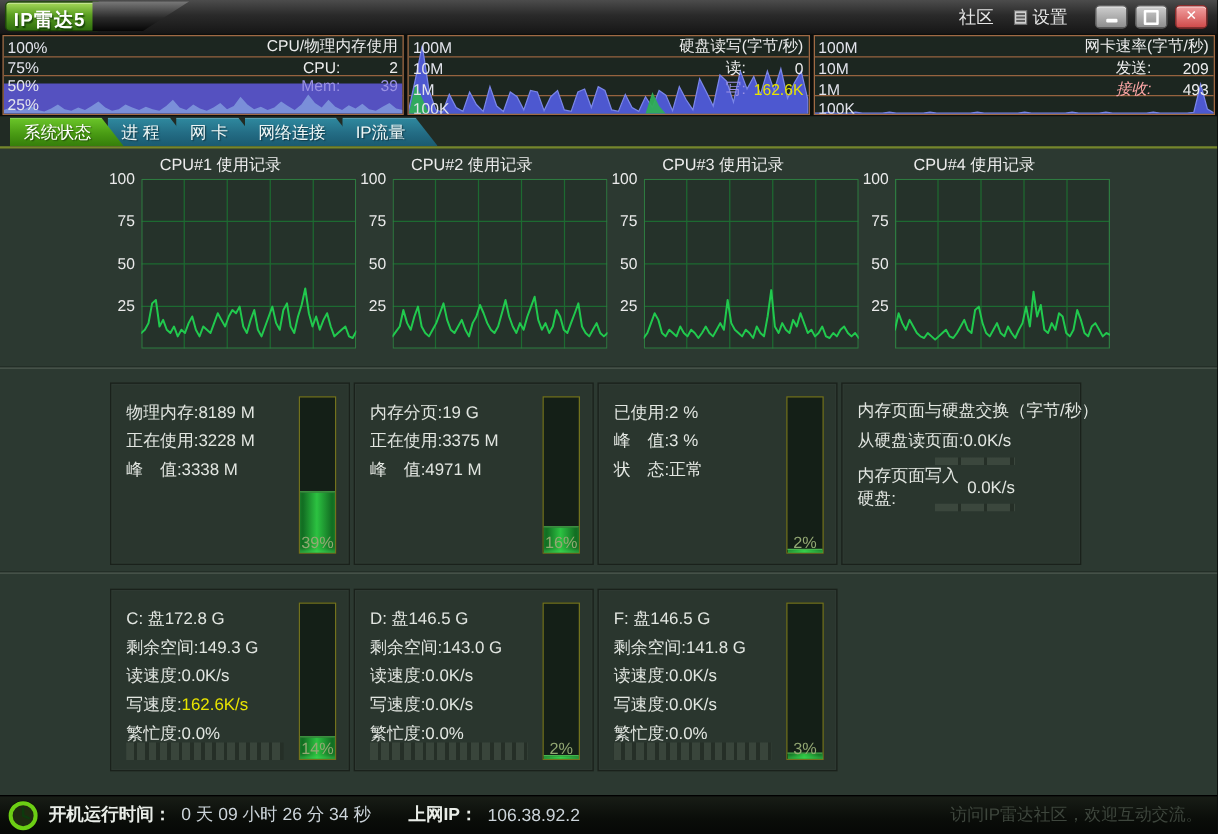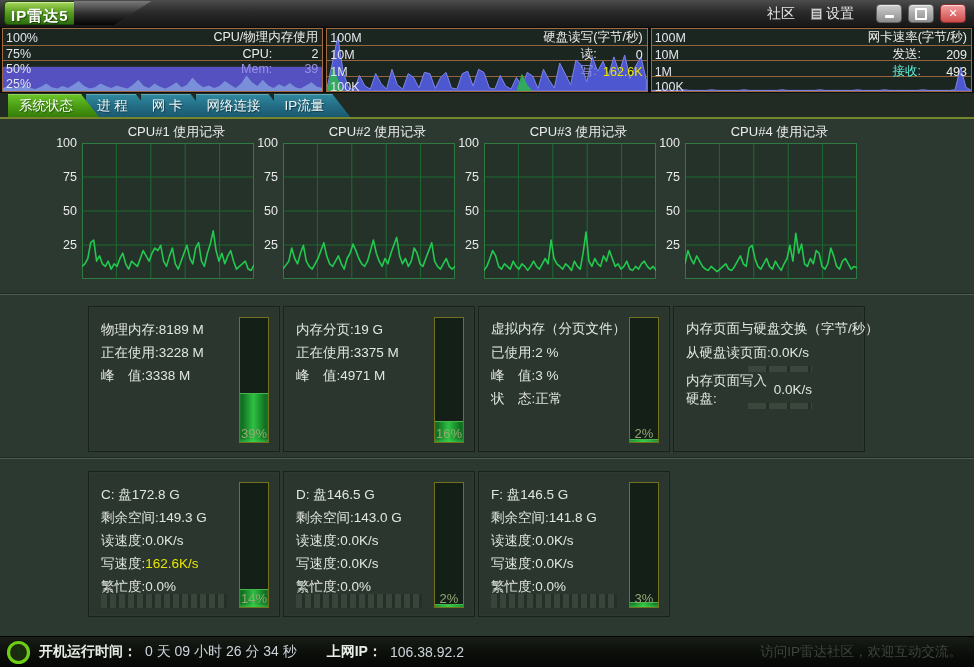--- a/index.html
+++ b/index.html
@@ -48,21 +48,21 @@
        clip-path:polygon(0 0,calc(100% - 18px) 0,100% 100%,0 100%);
        background:linear-gradient(#2f8aa0,#236c84 55%,#1a5a70);text-shadow:1px 1px 1px rgba(0,0,0,.45);
        box-shadow:inset 0 1px 0 rgba(255,255,255,.25);cursor:default;white-space:nowrap;}
   .tab.active{background:linear-gradient(#6cc72a,#4a9c14 55%,#357e0a);color:#fff;}
 
   
   .content{position:absolute;top:119px;bottom:31px;left:0;right:0;background:#2c3931;}
   .charts-row{position:absolute;top:4px;left:71px;display:flex;}
   .chart-group{width:201px;}
   .chart-title{height:20px;text-align:center;font-size:13px;color:#ececec;padding-left:10px;}
-  .chart-body{position:relative;margin-left:11px;width:172px;height:136px;}
+  .chart-body{position:relative;margin-left:42px;width:172px;height:136px;}
   .ytick{position:absolute;right:100%;margin-right:5px;transform:translateY(-50%);
          font-size:12.5px;color:#eaeaea;}
   .divider{position:absolute;left:0;right:0;height:0;border-top:1px solid #202b24;border-bottom:1px solid #4e5a50;}
 
   .panel-row{position:absolute;left:88px;display:flex;gap:3px;}
   .ipanel{position:relative;width:192px;height:146px;box-sizing:border-box;
           border:1px solid #1a211b;background:#2a362e;box-shadow:inset 0 0 0 1px rgba(255,255,255,.02);}
   .irows{position:absolute;left:12px;right:52px;top:11px;}
   .ihead{font-size:13.5px;color:#e2e6e1;height:23px;line-height:21px;white-space:nowrap;}
   .irow{display:flex;align-items:center;height:23px;font-size:13.5px;color:#e2e6e1;}
@@ -207,21 +207,21 @@
           <div class="trow">
             <span class="tscale">10M</span>
             <span class="tstat">
               <span>发送:</span>
               <span class="tval">209</span>
             </span>
           </div>
           <div class="trow">
             <span class="tscale">1M</span>
             <span class="tstat">
-              <span style="color: #5eead4;">接收:</span>
+              <span style="color: #fca5a5; font-style: italic;">接收:</span>
               <span class="tval">493</span>
             </span>
           </div>
           <div class="trow">
             <span class="tscale">100K</span>
           </div>
         </div>
       </div>
     </div>
 
@@ -333,21 +333,20 @@
               <span class="ival">4971 M</span>
             </div>
           </div>
           <div class="gauge">
             <div class="gauge-fill" style="height: 16%;"></div>
             <div class="gauge-label">16%</div>
           </div>
         </div>
         <div class="ipanel">
           <div class="irows">
-            <div class="ihead">虚拟内存（分页文件）</div>
             <div class="irow">
               <span class="ilabel">已使用:</span>
               <span class="ival">2 %</span>
             </div>
             <div class="irow">
               <span class="ilabel">峰　值:</span>
               <span class="ival">3 %</span>
             </div>
             <div class="irow">
               <span class="ilabel">状　态:</span>

